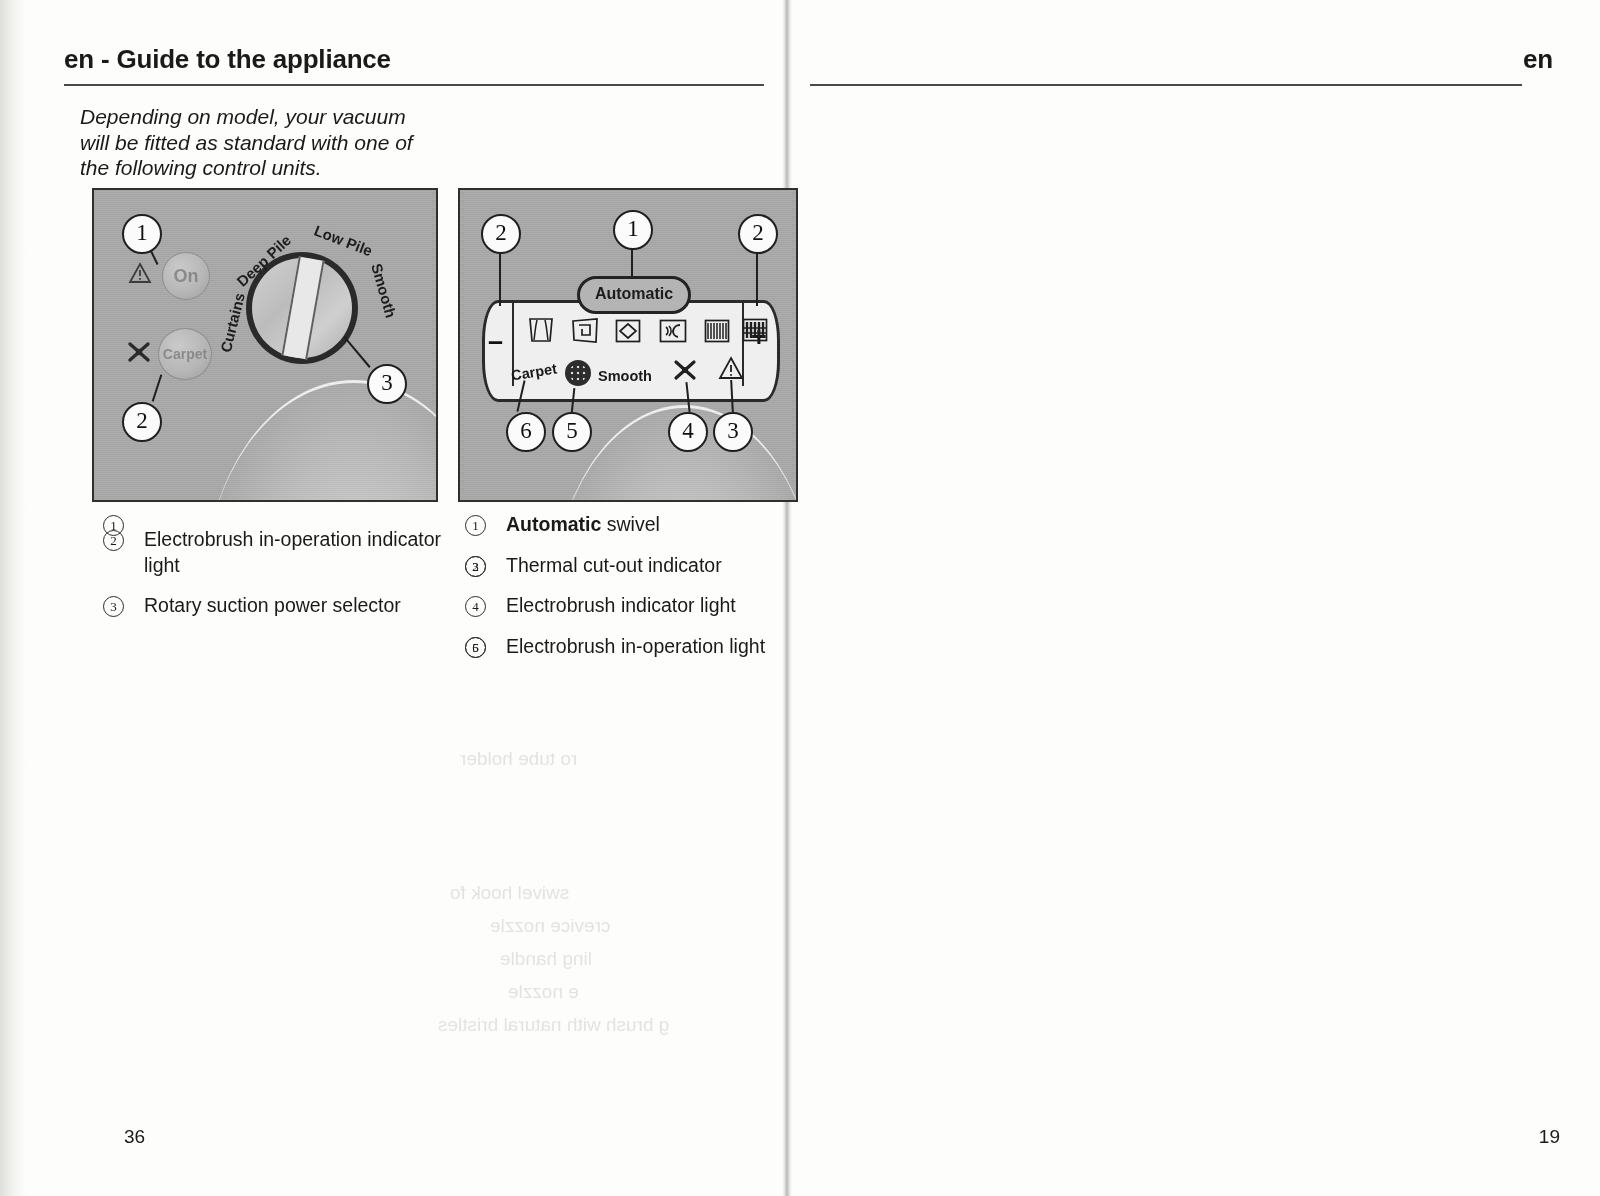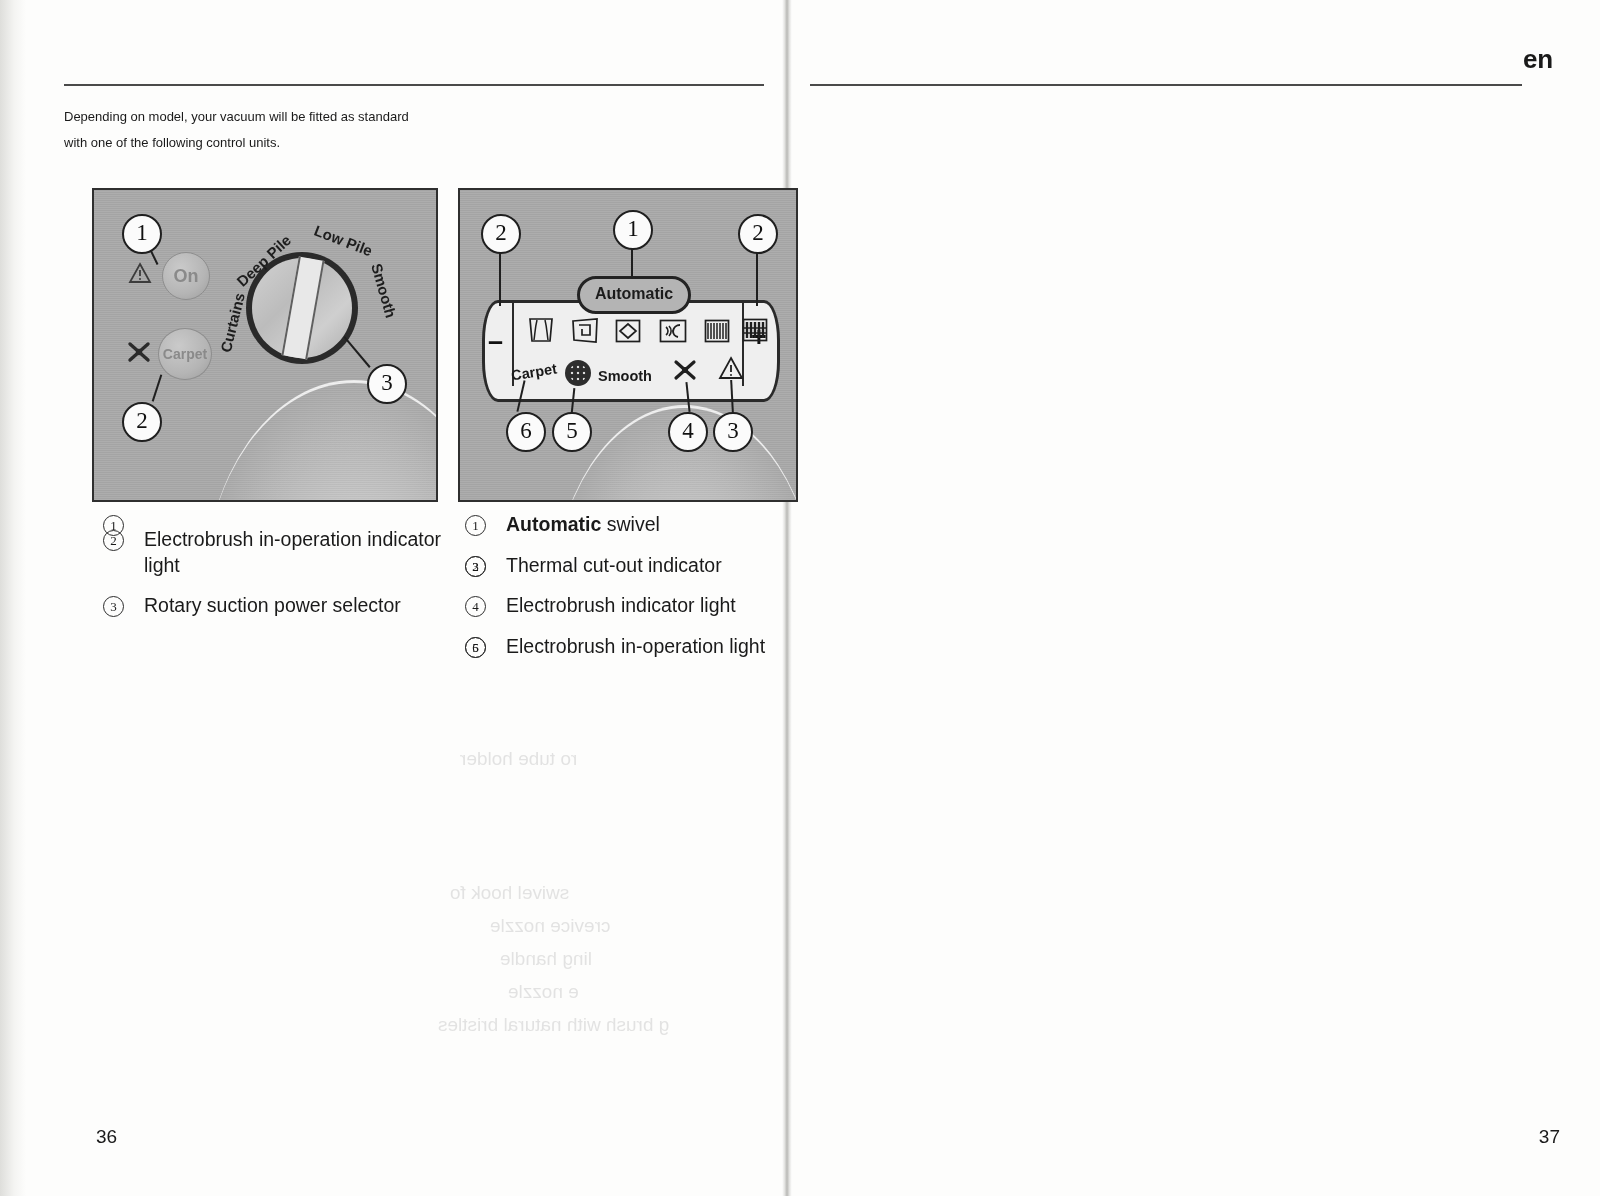--- a/index.html
+++ b/index.html
@@ -63,23 +63,24 @@
     background: #4a4a4a;
   }
   .rule-left  { left: 34px;  width: 700px; }
   .rule-right { left: 10px;  width: 712px; }
 
   
   .col { position: absolute; }
   .col-l-main { left: 34px;  top: 104px; width: 350px; }
 
   p, .para {
-    margin: 0 0 17px 0;
-    font-size: 13px;
+    margin: 0 0 17px 16px;
+    font-size: 21px;
     line-height: 25.5px;
+    font-style: italic;
   }
 
   
   .legend { position: absolute; }
   .legend-1 { left: 70px;  top: 512px; width: 350px; }
   .legend-2 { left: 432px; top: 512px; width: 336px; }
   .legend .lrow {
     position: relative;
     padding-left: 44px;
     margin-bottom: 15px;
@@ -256,20 +257,21 @@
       radial-gradient(circle at 3px 15px, #ddd 1.3px, transparent 1.6px),
       radial-gradient(circle at 9px 15px, #ddd 1.3px, transparent 1.6px),
       radial-gradient(circle at 15px 15px, #ddd 1.3px, transparent 1.6px);
   }
 
   
   .folio {
     position: absolute;
     bottom: 48px;
     font-size: 19px;
+    margin-left: 28px;
   }
   .folio-left  { left: 66px; }
   .folio-right { right: 30px; }
 
   
   .bleed {
     position: absolute;
     color: #c9c9c9;
     opacity: .5;
     font-size: 19px;
@@ -284,20 +286,21 @@
 </head>
 <body>
 
 <div class="scan">
 
   <div class="edge-left"></div>
   <div class="spine"></div>
 
   <div class="page page-left">
 
+    <div class="head head-left">en - Guide to the appliance</div>
     <div class="head-rule rule-left"></div>
 
     <div class="col col-l-main">
       <p class="para">Depending on model, your vacuum will be fitted as standard with one of the following control units.</p>
     </div>
 
     <div class="panel panel-1">
       <div class="body-bulge bulge-1"></div>
 
       <svg class="pict" style="left:34px; top:72px; width:24px; height:22px;" viewBox="0 0 24 22">
@@ -454,16 +457,16 @@
     <div class="bleed" style="left:408px; top:1008px;">g brush with natural bristles</div>
 
     <div class="folio folio-left">36</div>
   </div>
 
   <div class="page page-right">
 
     <div class="head head-right">en</div>
     <div class="head-rule rule-right"></div>
 
-    <div class="folio folio-right">37</div>
+    <div class="folio folio-right">19</div>
   </div>
 
 </div>
 
 </body></html>

